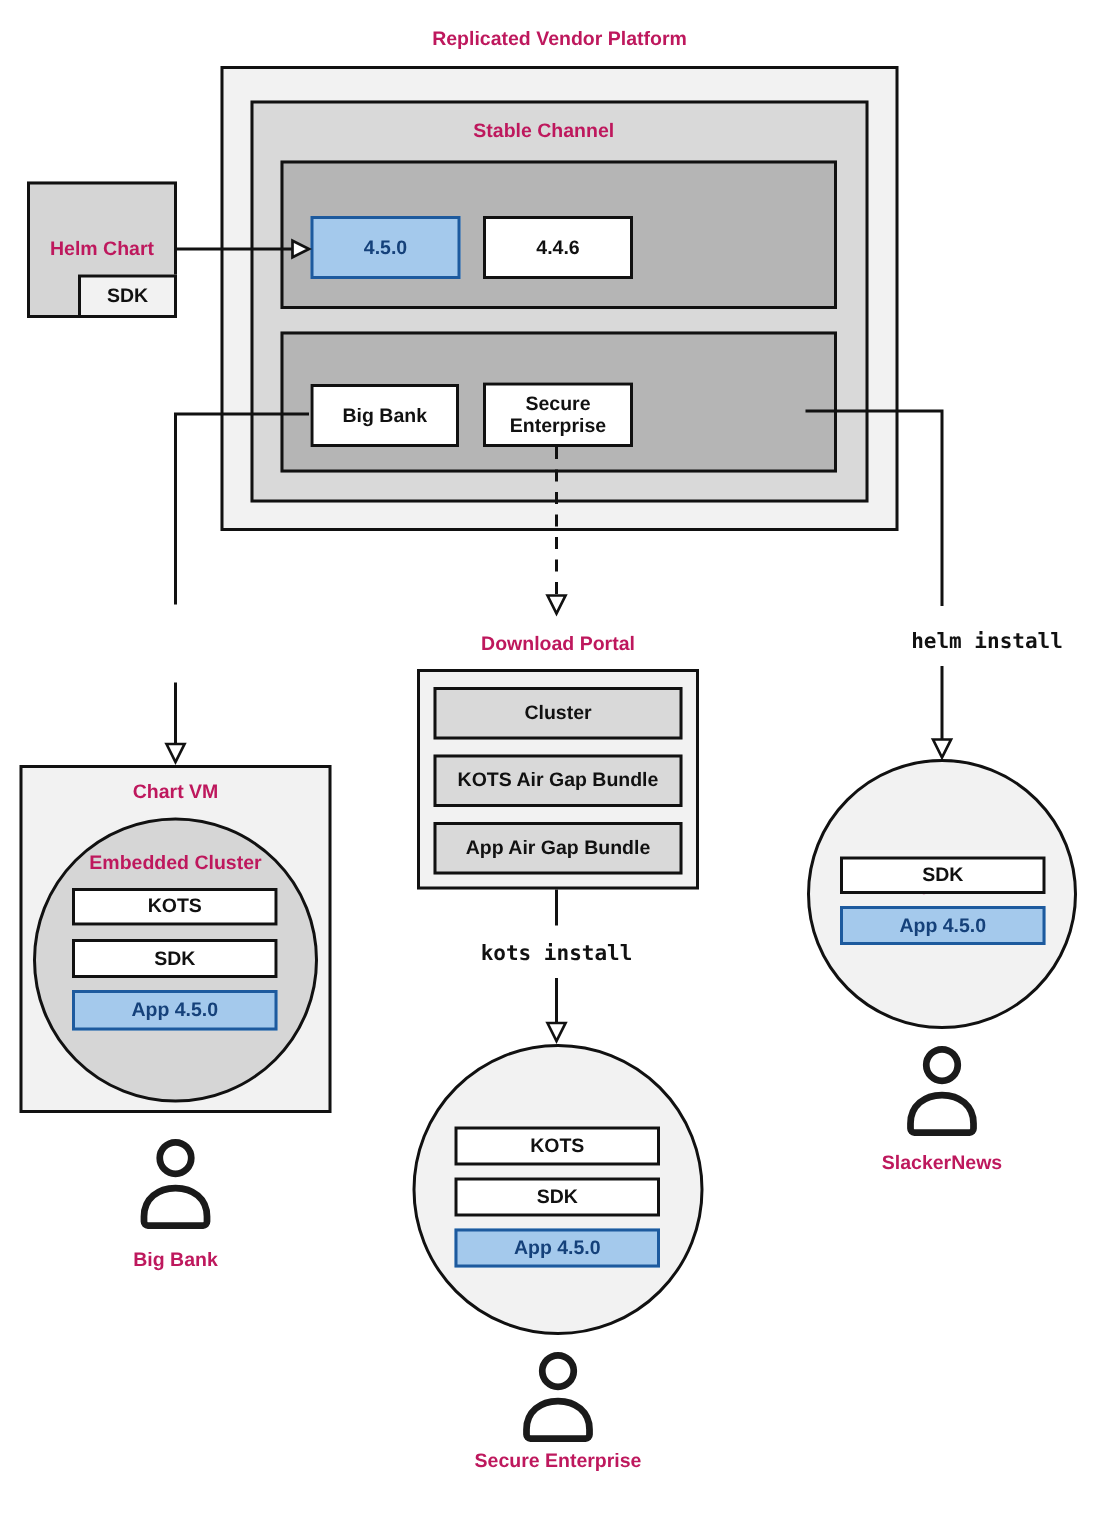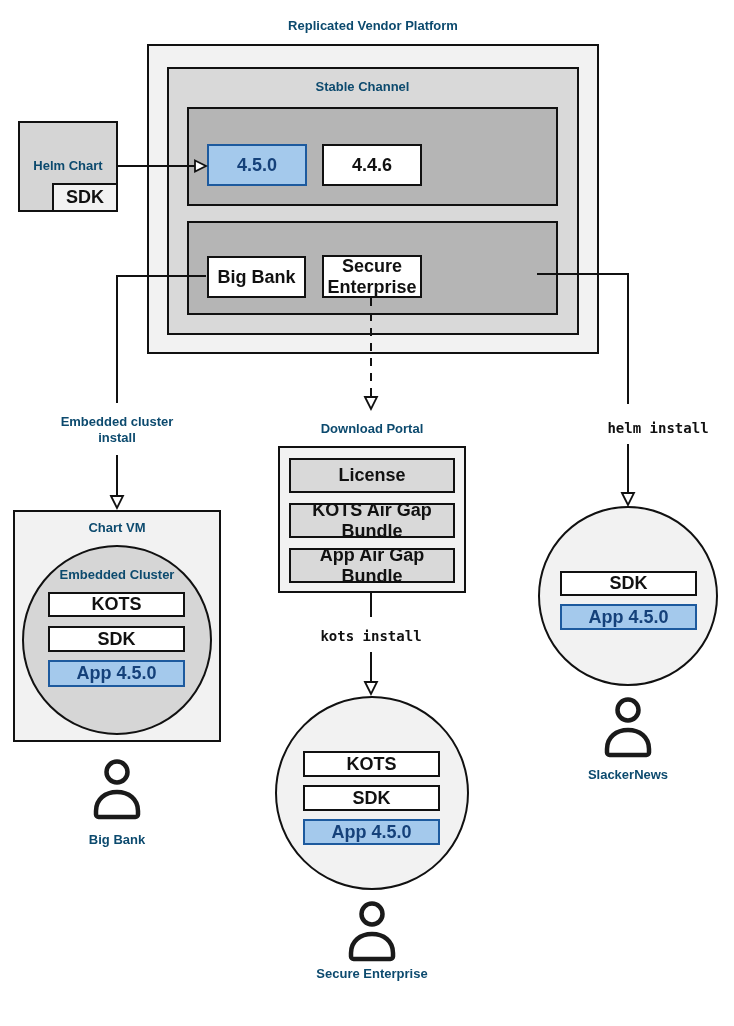--- a/index.html
+++ b/index.html
@@ -1,22 +1,22 @@
 <!DOCTYPE html>
 <html><head>
 <meta charset="utf-8">
 <style>
   * { margin:0; padding:0; box-sizing:border-box; }
   html,body { background:#ffffff; }
   body { font-family:"Liberation Sans", sans-serif; }
   .canvas { position:relative; width:734px; height:1026px; background:#fff; overflow:hidden; }
   .box { position:absolute; border:2px solid #111; }
-  .lbl { position:absolute; font-weight:bold; font-size:13px; color:#0c4a6e; text-align:center; line-height:1.2; }
+  .lbl { position:absolute; font-weight:bold; font-size:13px; color:#be185d; text-align:center; line-height:1.2; }
   .chip { position:absolute; border:2px solid #111; background:#fff; display:flex; align-items:center; justify-content:center;
-          font-weight:bold; font-size:18px; color:#111; text-align:center; line-height:1.15; }
+          font-weight:bold; font-size:13px; color:#111; text-align:center; line-height:1.15; }
   .chip.blue { background:#a4c9ec; border-color:#1d5a9e; color:#15417a; }
   .chip.gray { background:#d9d9d9; }
   .fill-lightest { background:#f2f2f2; }
   .fill-light    { background:#d9d9d9; }
   .fill-mid      { background:#b5b5b5; }
   .circle { border-radius:50%; }
   .mono { position:absolute; font-family:"DejaVu Sans Mono", monospace; font-weight:bold; font-size:14px; color:#111; text-align:center; }
   svg.overlay { position:absolute; left:0; top:0; z-index:30; pointer-events:none; }
   .person { position:absolute; z-index:5; }
 </style>
@@ -49,21 +49,20 @@
   <div class="chip" style="left:322px;top:255px;width:100px;height:43px;padding:0 14px;">
     <span>Secure Enterprise</span>
   </div>
 
   <div class="box" style="left:18px;top:121px;width:100px;height:91px;background:#d5d5d5;"></div>
   <div class="lbl" style="left:18px;top:158px;width:100px;">Helm Chart</div>
   <div class="chip" style="left:52px;top:183px;width:66px;height:29px;background:#f2f2f2;">
     <span>SDK</span>
   </div>
 
-  <div class="lbl" style="left:52px;top:414px;width:130px;">Embedded cluster install</div>
   <div class="lbl" style="left:278px;top:421px;width:188px;">Download Portal</div>
   <div class="mono" style="left:291px;top:628px;width:160px;">kots install</div>
   <div class="mono" style="left:578px;top:420px;width:160px;">helm install</div>
 
   <div class="box fill-lightest" style="left:13px;top:510px;width:208px;height:232px;"></div>
   <div class="lbl" style="left:13px;top:520px;width:208px;">Chart VM</div>
   <div class="box circle" style="left:22px;top:545px;width:190px;height:190px;background:#d6d6d6;"></div>
   <div class="lbl" style="left:22px;top:567px;width:190px;">Embedded Cluster</div>
   <div class="chip" style="left:48px;top:592px;width:137px;height:25px;">
     <span>KOTS</span>
@@ -78,21 +77,21 @@
   <div class="person" style="left:89px;top:759px;">
     <svg width="56" height="62" viewBox="0 0 56 62">
       <circle cx="28" cy="13" r="10.5" fill="none" stroke="#1a1a1a" stroke-width="4.5"></circle>
       <path d="M7 52c0-12 9.4-19 21-19s21 7 21 19v3.4c0 1.4-1.2 2.6-2.6 2.6H9.6C8.2 58 7 56.8 7 55.4z" fill="none" stroke="#1a1a1a" stroke-width="4.5" stroke-linejoin="round"></path>
     </svg>
   </div>
   <div class="lbl" style="left:47px;top:832px;width:140px;">Big Bank</div>
 
   <div class="box fill-lightest" style="left:278px;top:446px;width:188px;height:147px;"></div>
   <div class="chip gray" style="left:289px;top:458px;width:166px;height:35px;">
-    <span>License</span>
+    <span>Cluster</span>
   </div>
   <div class="chip gray" style="left:289px;top:548px;width:166px;height:35px;">
     <span>App Air Gap Bundle</span>
   </div>
   <div class="chip gray" style="left:289px;top:503px;width:166px;height:35px;">
     <span>KOTS Air Gap Bundle</span>
   </div>
 
   <div class="box circle fill-lightest" style="left:275px;top:696px;width:194px;height:194px;"></div>
   <div class="chip" style="left:303px;top:751px;width:137px;height:26px;">

